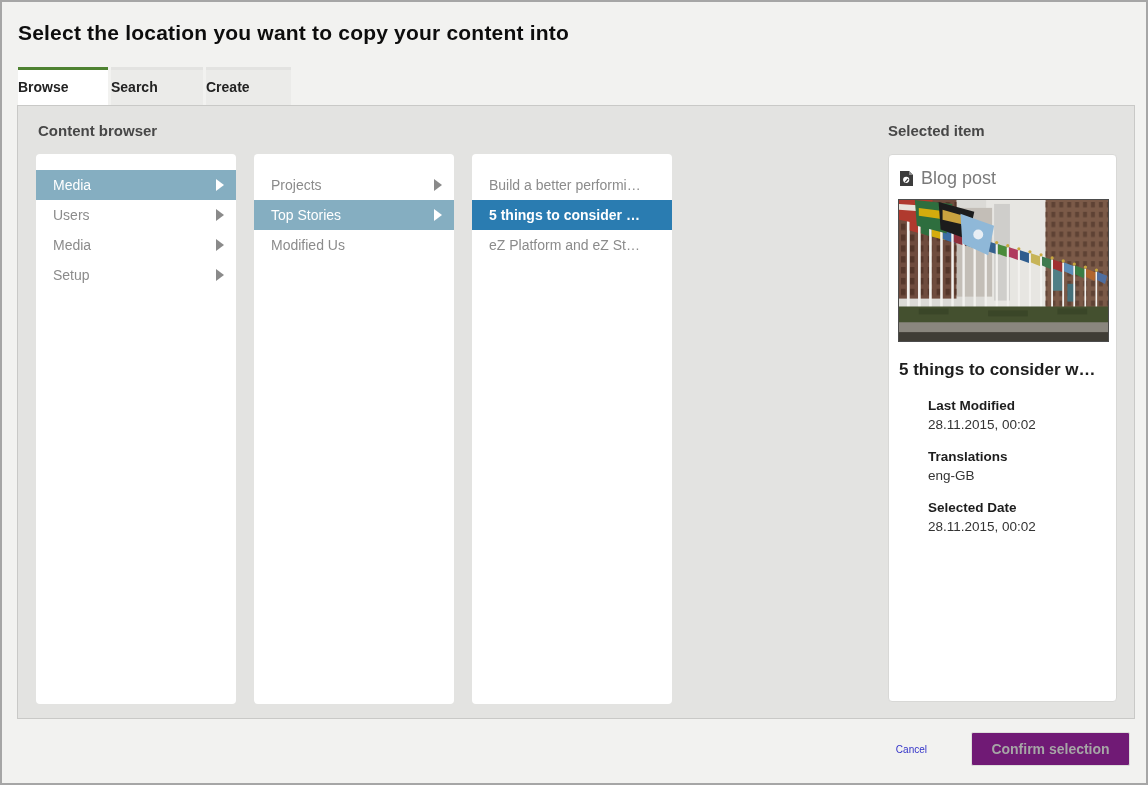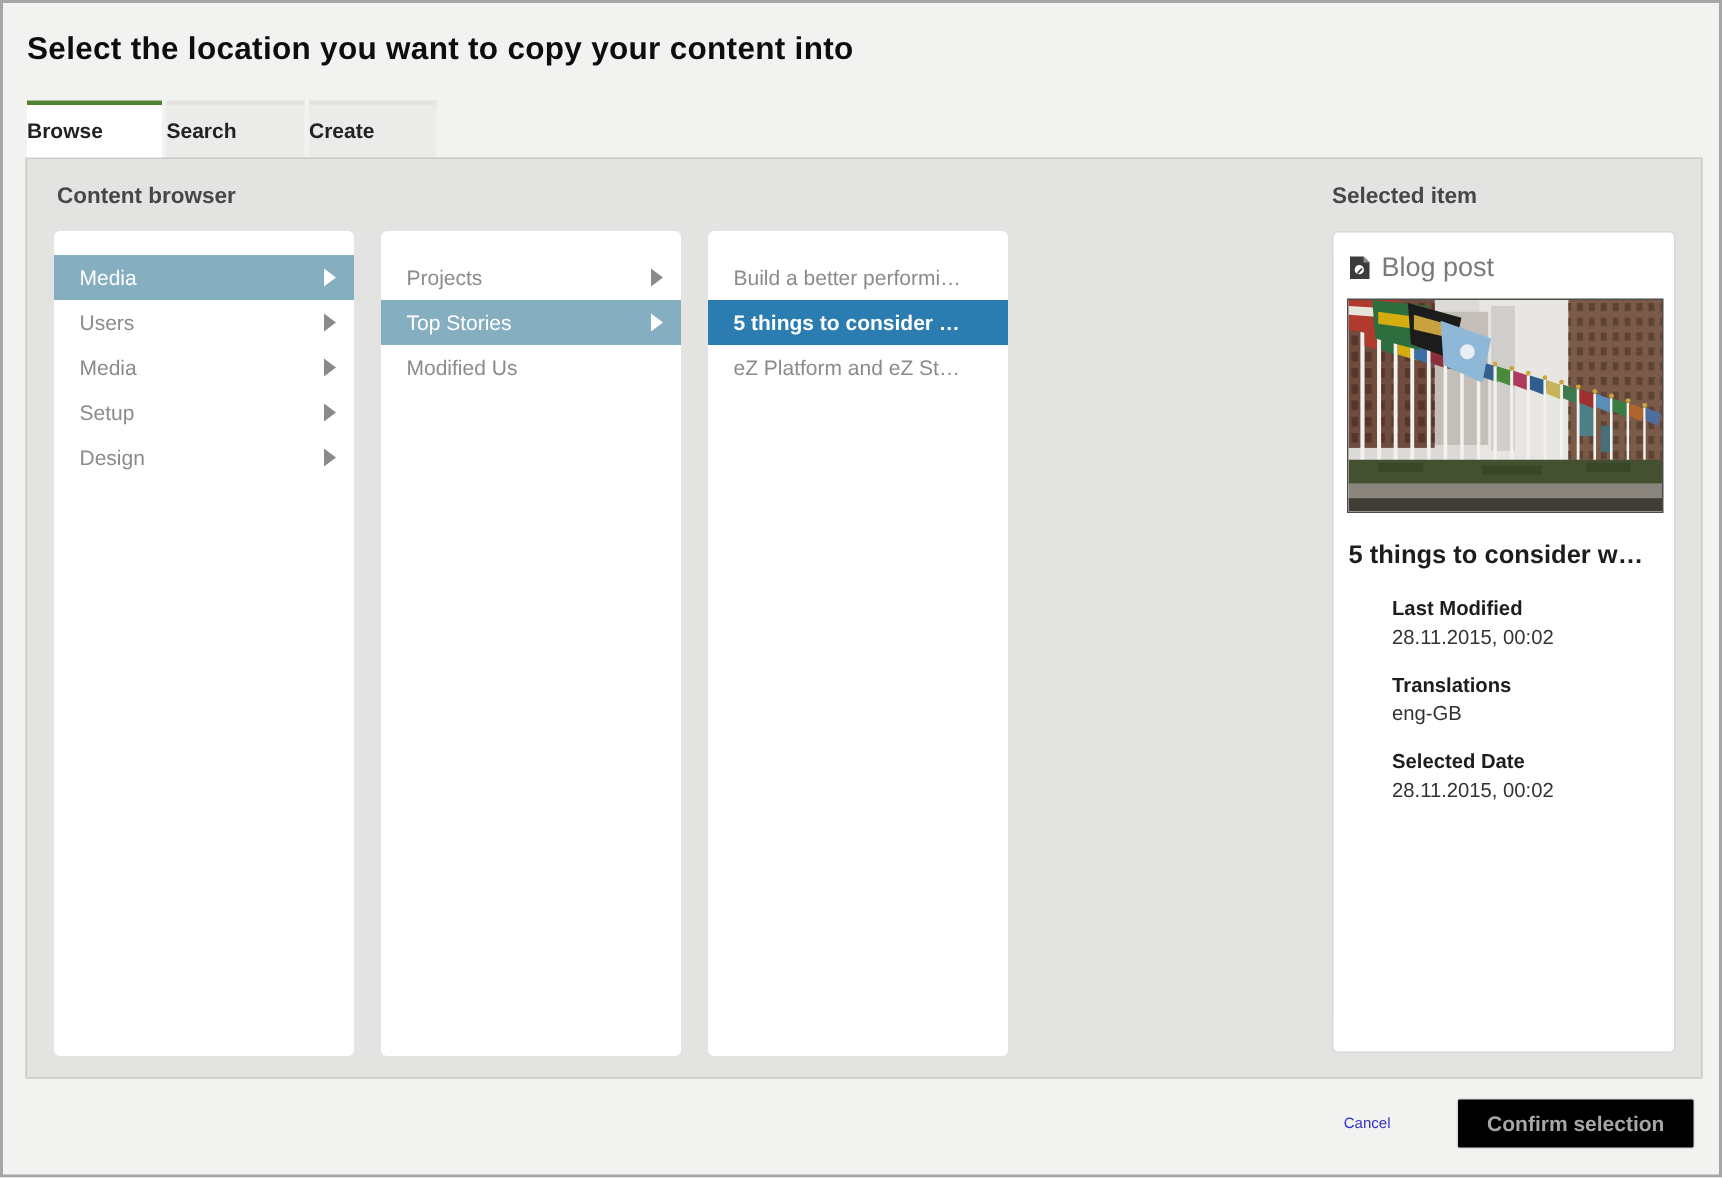--- a/index.html
+++ b/index.html
@@ -117,21 +117,21 @@
     position: absolute; right: 16px; top: 730px;
     display: flex; align-items: center;
   }
   .cancel-link {
     font-size: 10px; color: #3232c8;
     text-decoration: none; cursor: pointer;
     margin-right: 44px;
   }
   .confirm-btn {
     width: 159px; height: 34px;
-    background: #000000;
+    background: #701a75;
     border: 1px solid #dededc;
     border-radius: 2px;
     font-family: "Liberation Sans", sans-serif;
     font-size: 14px; font-weight: bold; color: #a6a6a6;
   }
 </style>
 </head>
 <body>
 
 <div class="dialog">
@@ -158,24 +158,20 @@
         <div class="item">
           <span>Users</span>
           <span class="arrow"></span>
         </div>
         <div class="item">
           <span>Media</span>
           <span class="arrow"></span>
         </div>
         <div class="item">
           <span>Setup</span>
-          <span class="arrow"></span>
-        </div>
-        <div class="item">
-          <span>Design</span>
           <span class="arrow"></span>
         </div>
       </div>
 
       <div class="col">
         <div class="item">
           <span>Projects</span>
           <span class="arrow"></span>
         </div>
         <div class="item sel-light">

